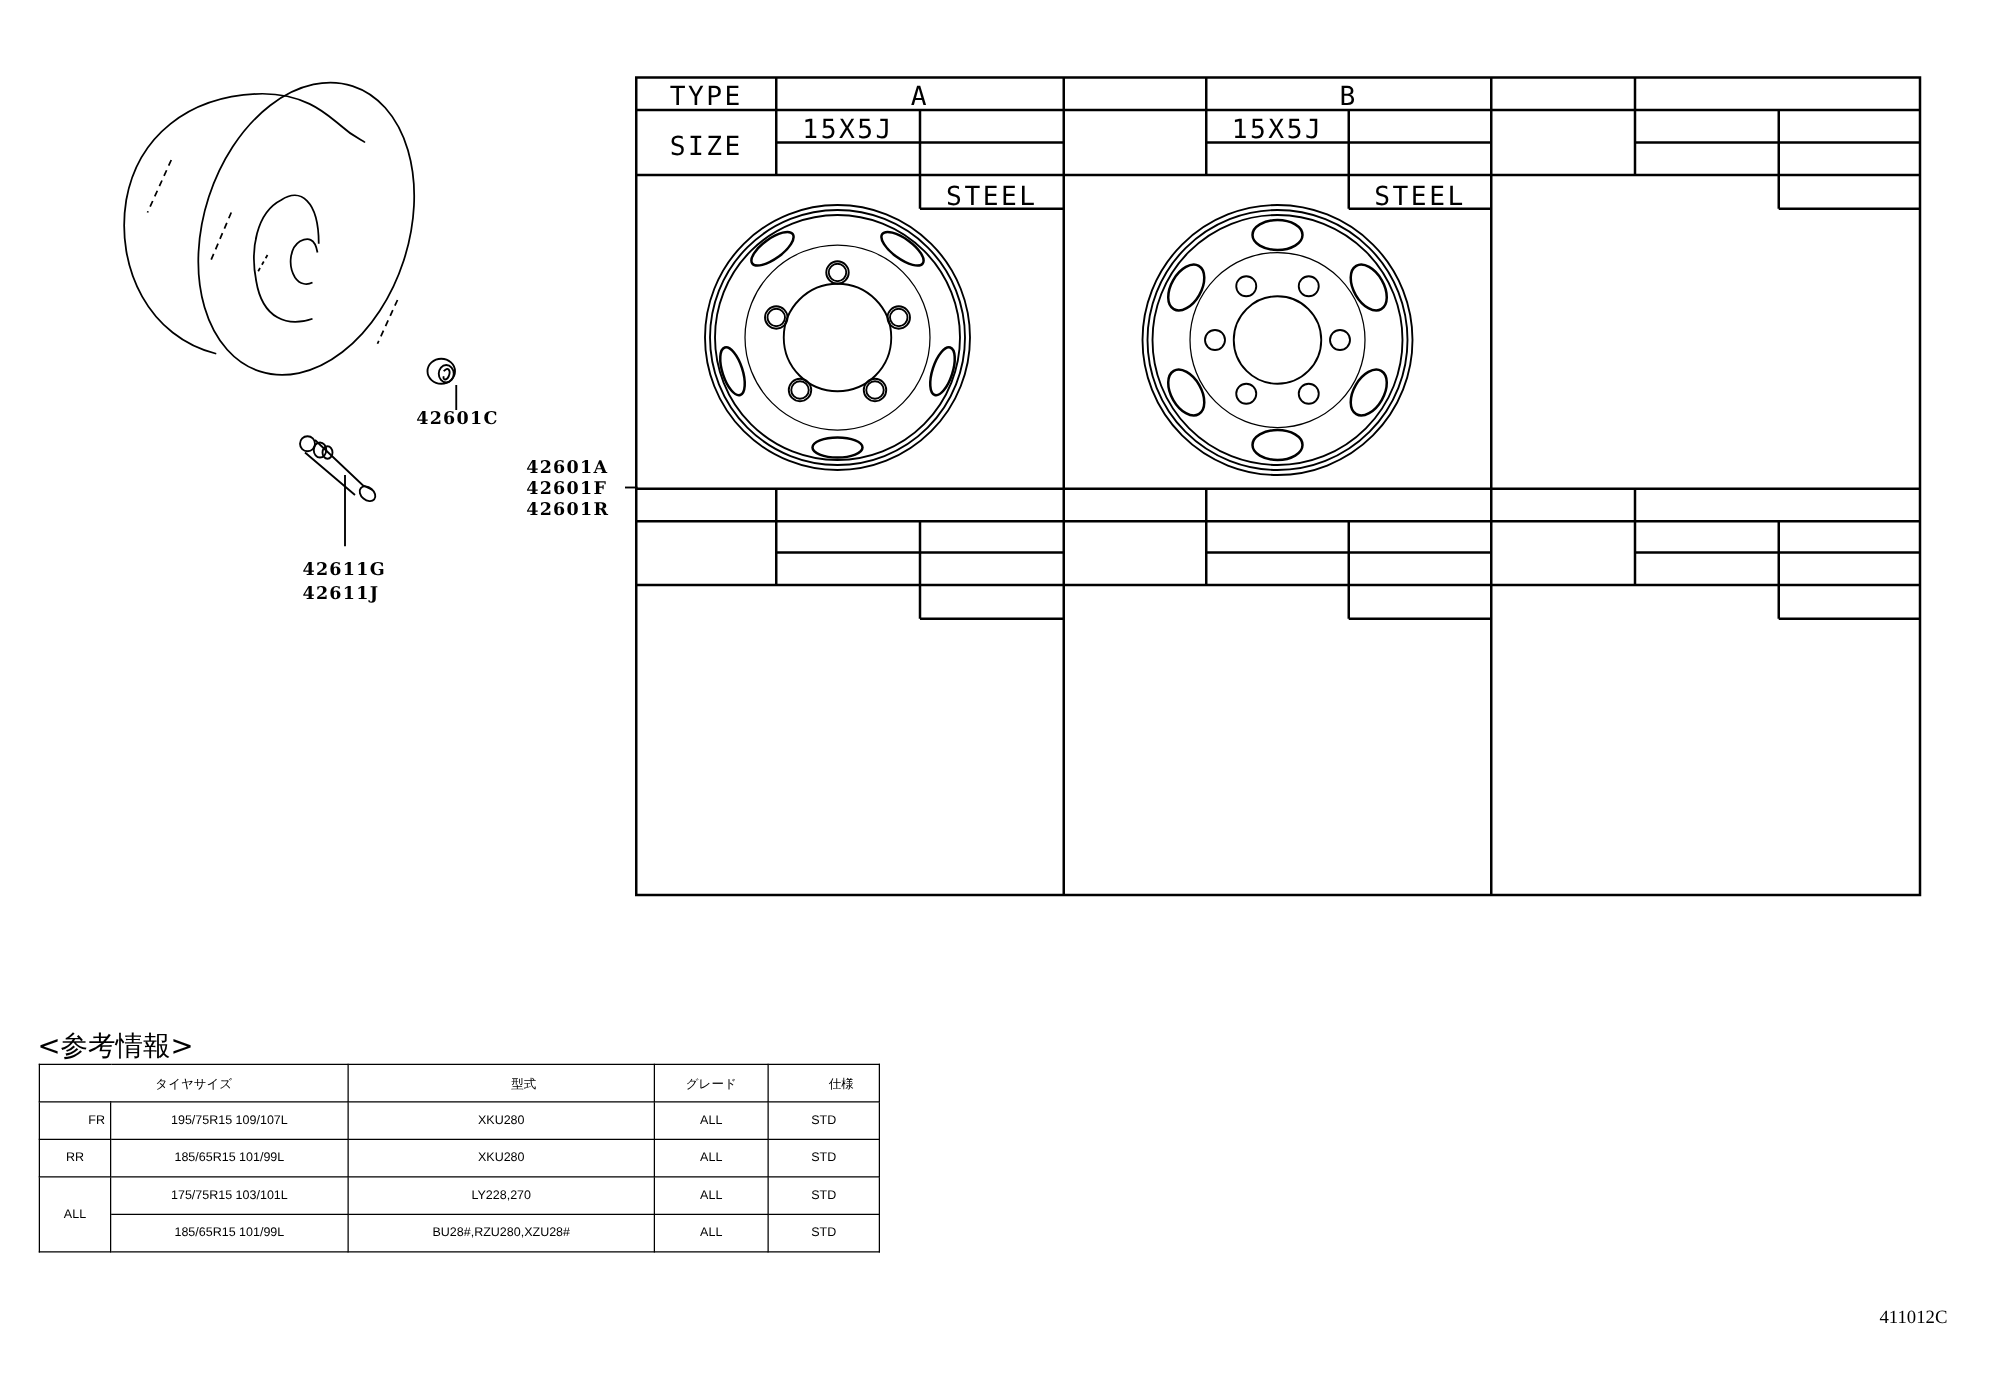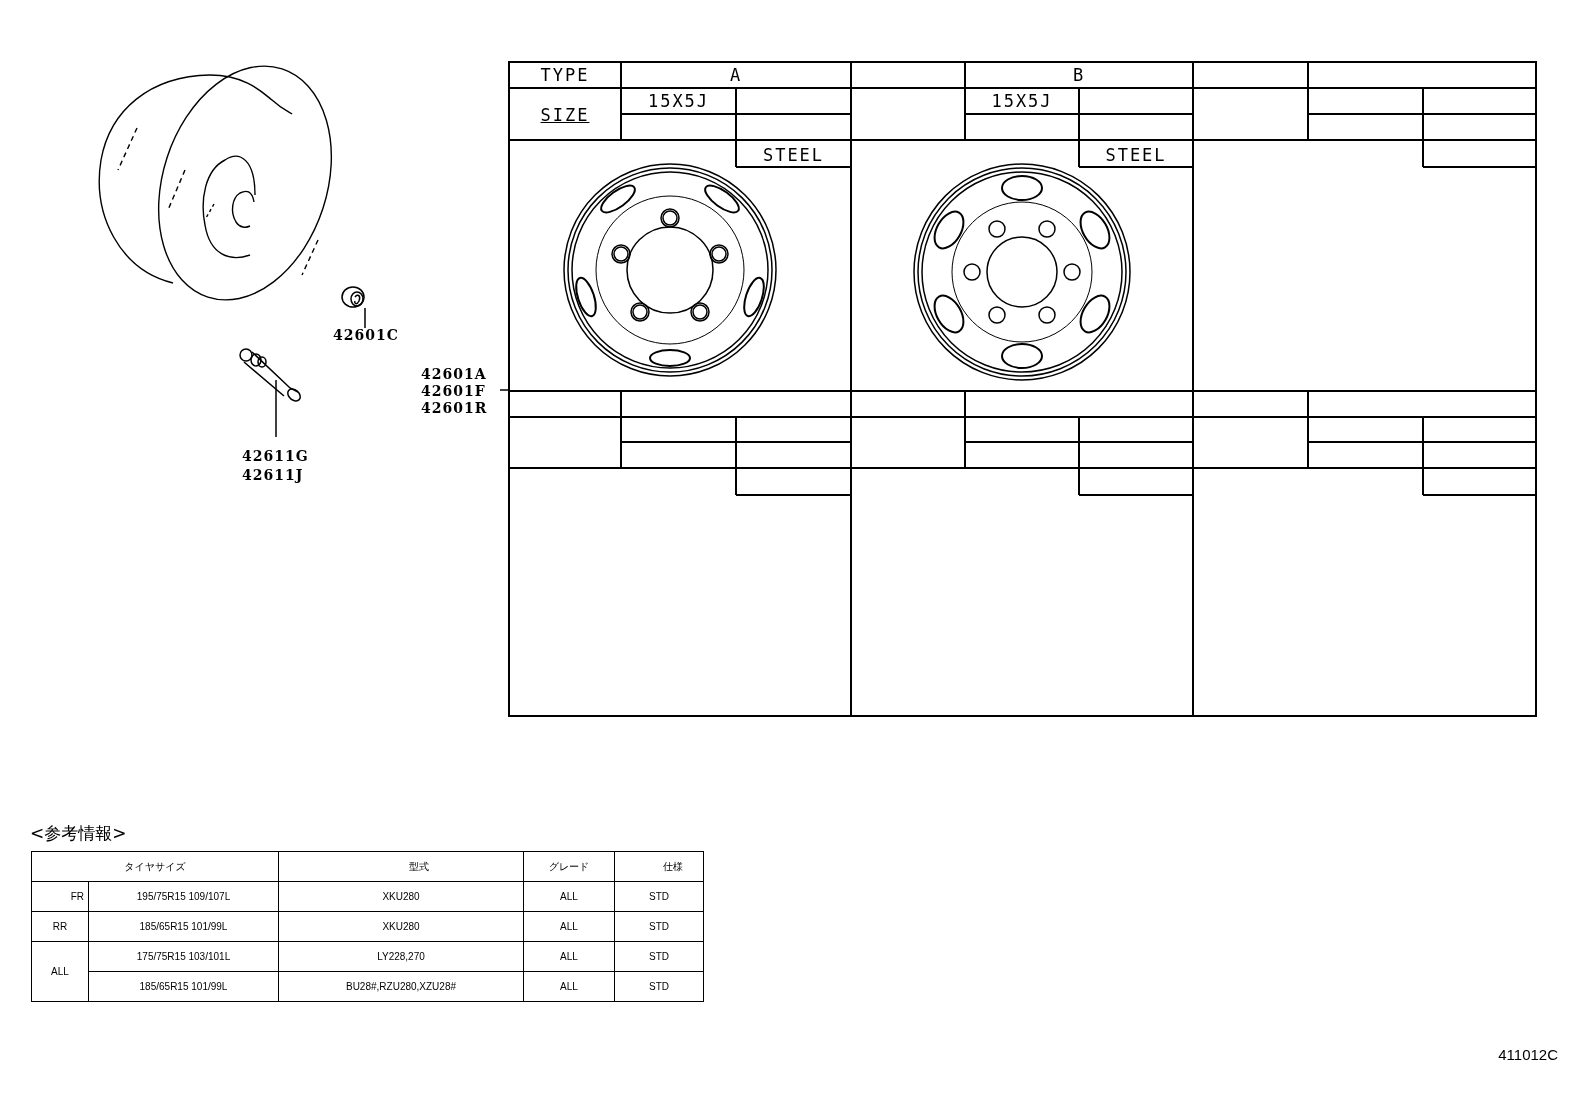--- a/index.html
+++ b/index.html
@@ -1,22 +1,22 @@
 <!DOCTYPE html>
 <html><head>
 <meta charset="utf-8">
 <style>
   html, body { margin:0; padding:0; background:#ffffff; }
   body { width:1592px; height:1099px; position:relative; overflow:hidden; font-family:"DejaVu Sans Mono", monospace; color:#000; }
-  .cell-text { position:absolute; font-family:"DejaVu Sans Mono", monospace; font-size:17px; letter-spacing:2px; text-align:center; }
+  .cell-text { position:absolute; font-family:"DejaVu Sans Mono", monospace; font-size:21px; letter-spacing:2px; text-align:center; }
   .partno { position:absolute; font-family:"DejaVu Serif", serif; font-weight:bold; font-size:14px; letter-spacing:1px; line-height:18px; }
-  .ref-title { position:absolute; left:30px; top:822px; font-family:"DejaVu Sans", sans-serif; font-size:17px; }
+  .ref-title { position:absolute; left:30px; top:822px; font-family:"DejaVu Sans", sans-serif; font-size:22px; }
   table.ref { position:absolute; left:31px; top:851px; border-collapse:collapse; font-family:"Liberation Sans", sans-serif; font-size:10px; }
   table.ref td, table.ref th { border:1.5px solid #000; height:29px; padding:0 4px; text-align:center; font-weight:normal; white-space:nowrap; }
-  .figcode { position:absolute; right:34px; top:1046px; font-family:Liberation Sans, sans-serif; font-size:15px; }
+  .figcode { position:absolute; right:34px; top:1046px; font-family:Liberation Serif, serif; font-size:15px; }
   svg { position:absolute; left:0; top:0; }
 </style>
 </head>
 <body>
 
 <svg width="1592" height="1099" viewBox="0 0 1592 1099">
 
   <g fill="none" stroke="#000" stroke-width="1.4">
     <path d="M173,283 C120,270 92,215 101,160 C110,110 150,76 210,75 C245,75 262,92 272,100 C283,110 290,112 292,114"></path>
     <path d="M137,128 L118,170" stroke-dasharray="5 4"></path>
@@ -132,21 +132,21 @@
       <ellipse cx="0" cy="84" rx="20" ry="12"></ellipse>
       <ellipse cx="73" cy="-42" rx="20" ry="12" transform="rotate(60 73 -42)"></ellipse>
       <ellipse cx="-73" cy="-42" rx="20" ry="12" transform="rotate(-60 -73 -42)"></ellipse>
       <ellipse cx="73" cy="42" rx="20" ry="12" transform="rotate(-60 73 42)"></ellipse>
       <ellipse cx="-73" cy="42" rx="20" ry="12" transform="rotate(60 -73 42)"></ellipse>
     </g>
   </g>
 </svg>
 
 <div class="cell-text" style="left:509px; top:65px; width:112px;">TYPE</div>
-<div class="cell-text" style="left:509px; top:105px; width:112px;text-decoration:underline;">SIZE</div>
+<div class="cell-text" style="left:509px; top:105px; width:112px;">SIZE</div>
 
 <div class="cell-text" style="left:621px; top:65px; width:230px;">A</div>
 <div class="cell-text" style="left:621px; top:91px; width:115px;">15X5J</div>
 <div class="cell-text" style="left:736px; top:145px; width:115px;">STEEL</div>
 
 <div class="cell-text" style="left:965px; top:65px; width:228px;">B</div>
 <div class="cell-text" style="left:965px; top:91px; width:114px;">15X5J</div>
 <div class="cell-text" style="left:1079px; top:145px; width:114px;">STEEL</div>
 
 <div class="partno" style="left:333px; top:326px;">42601C</div>

